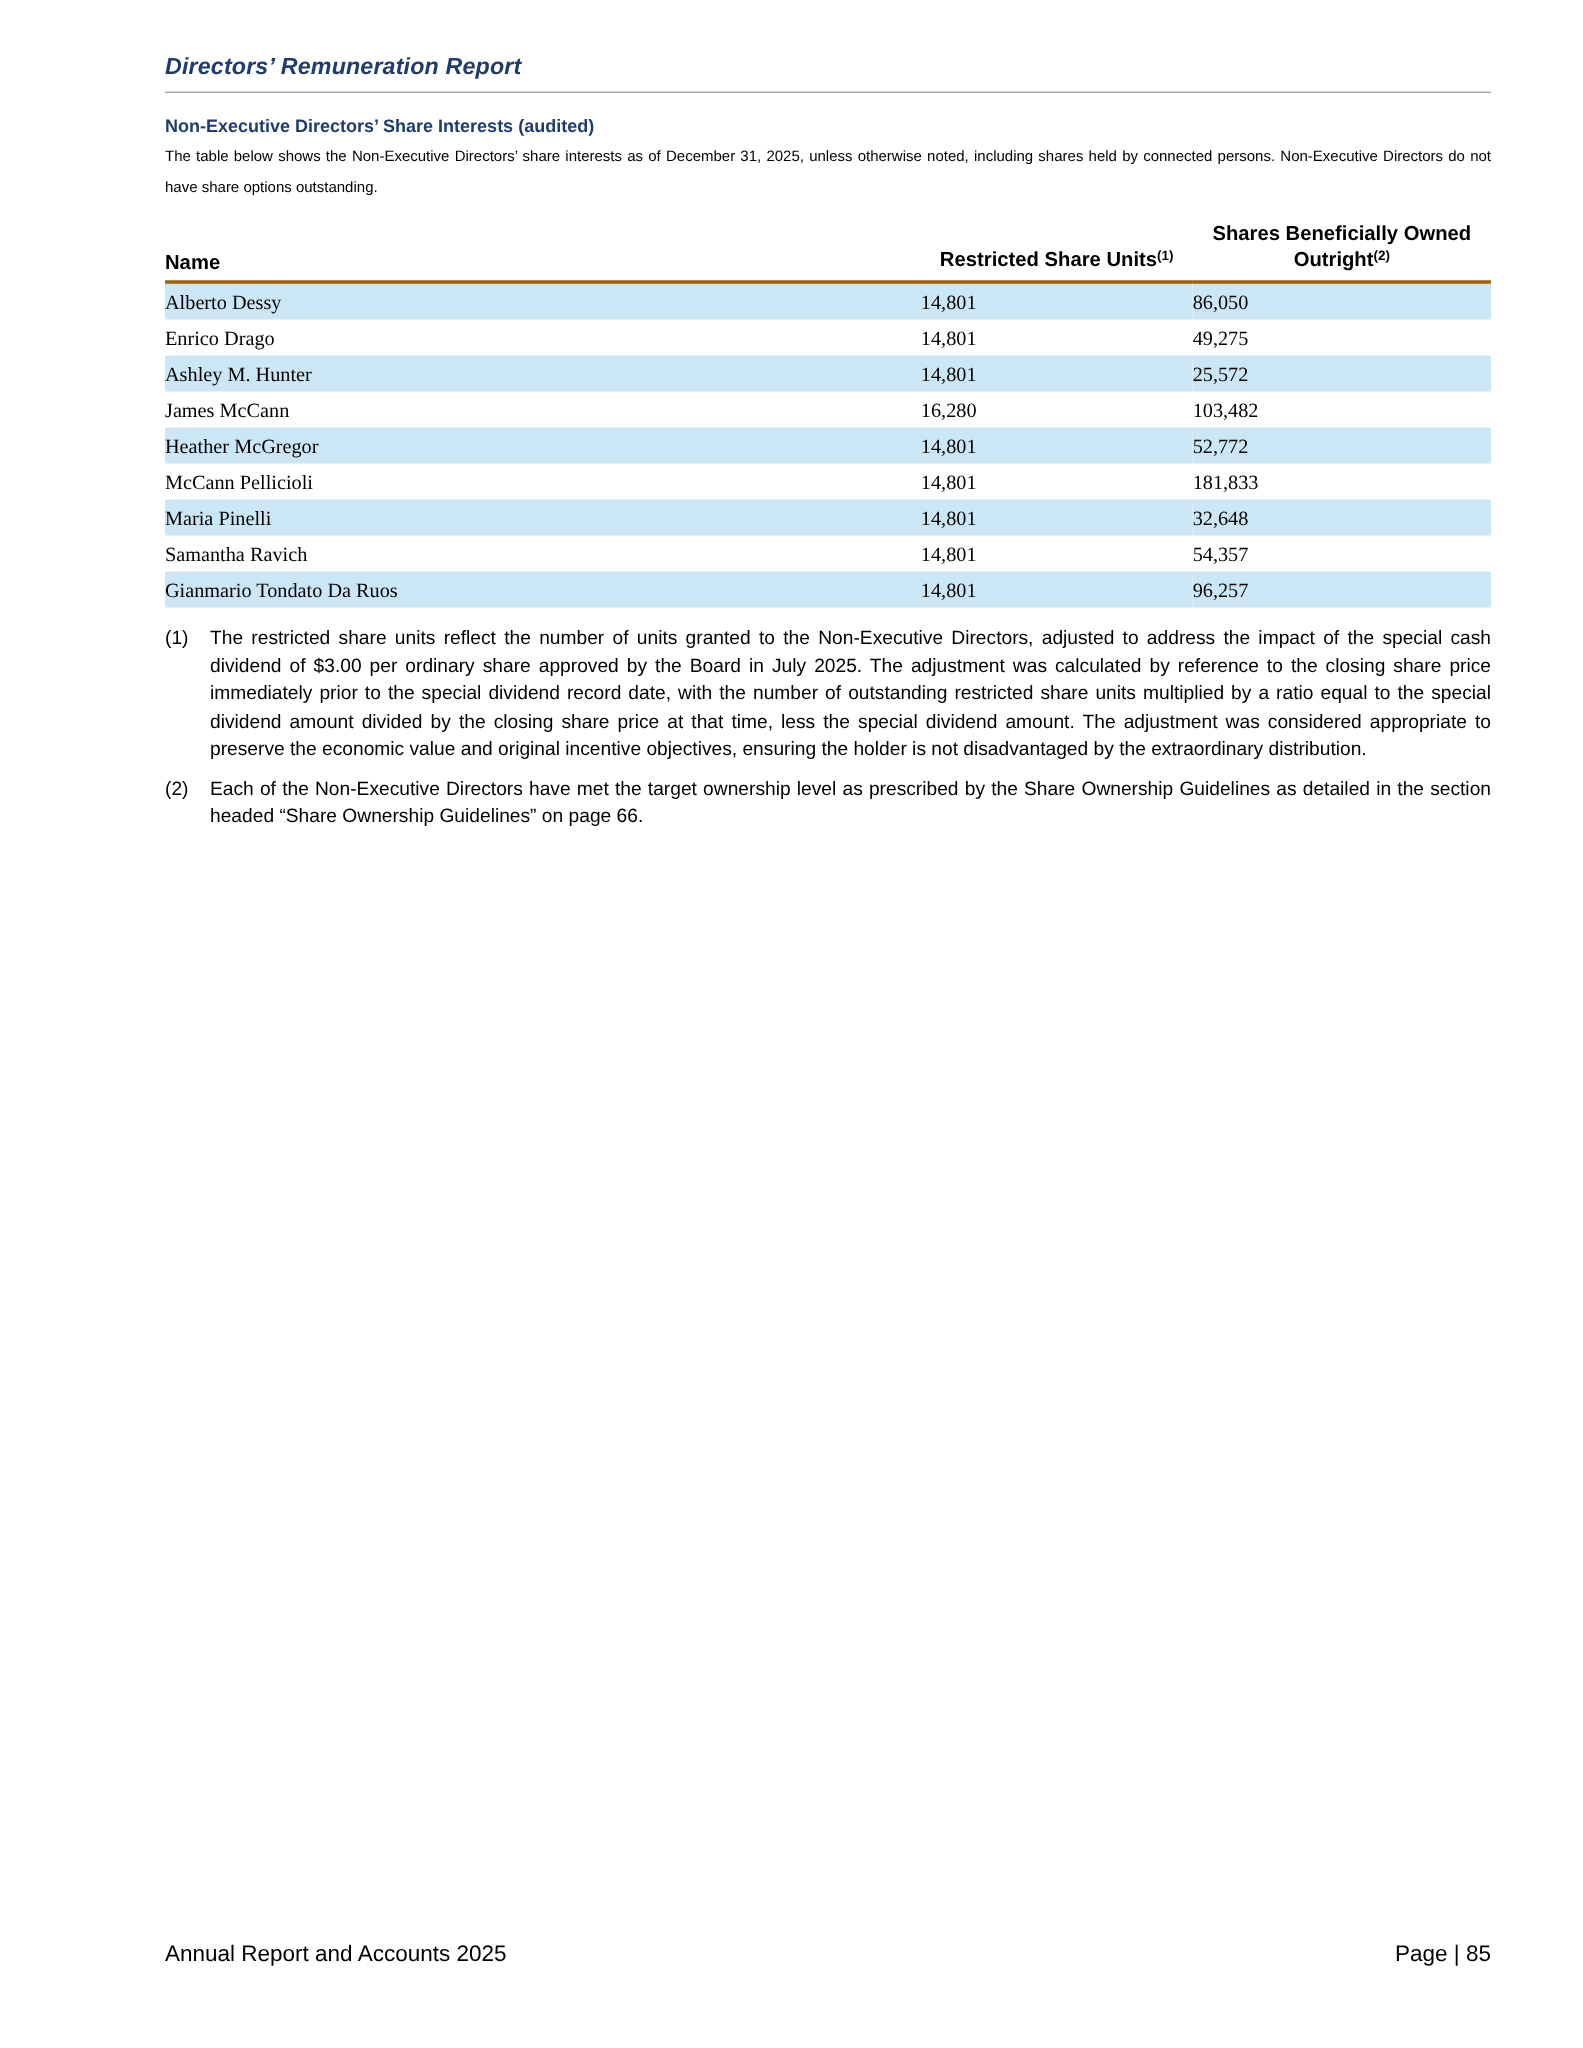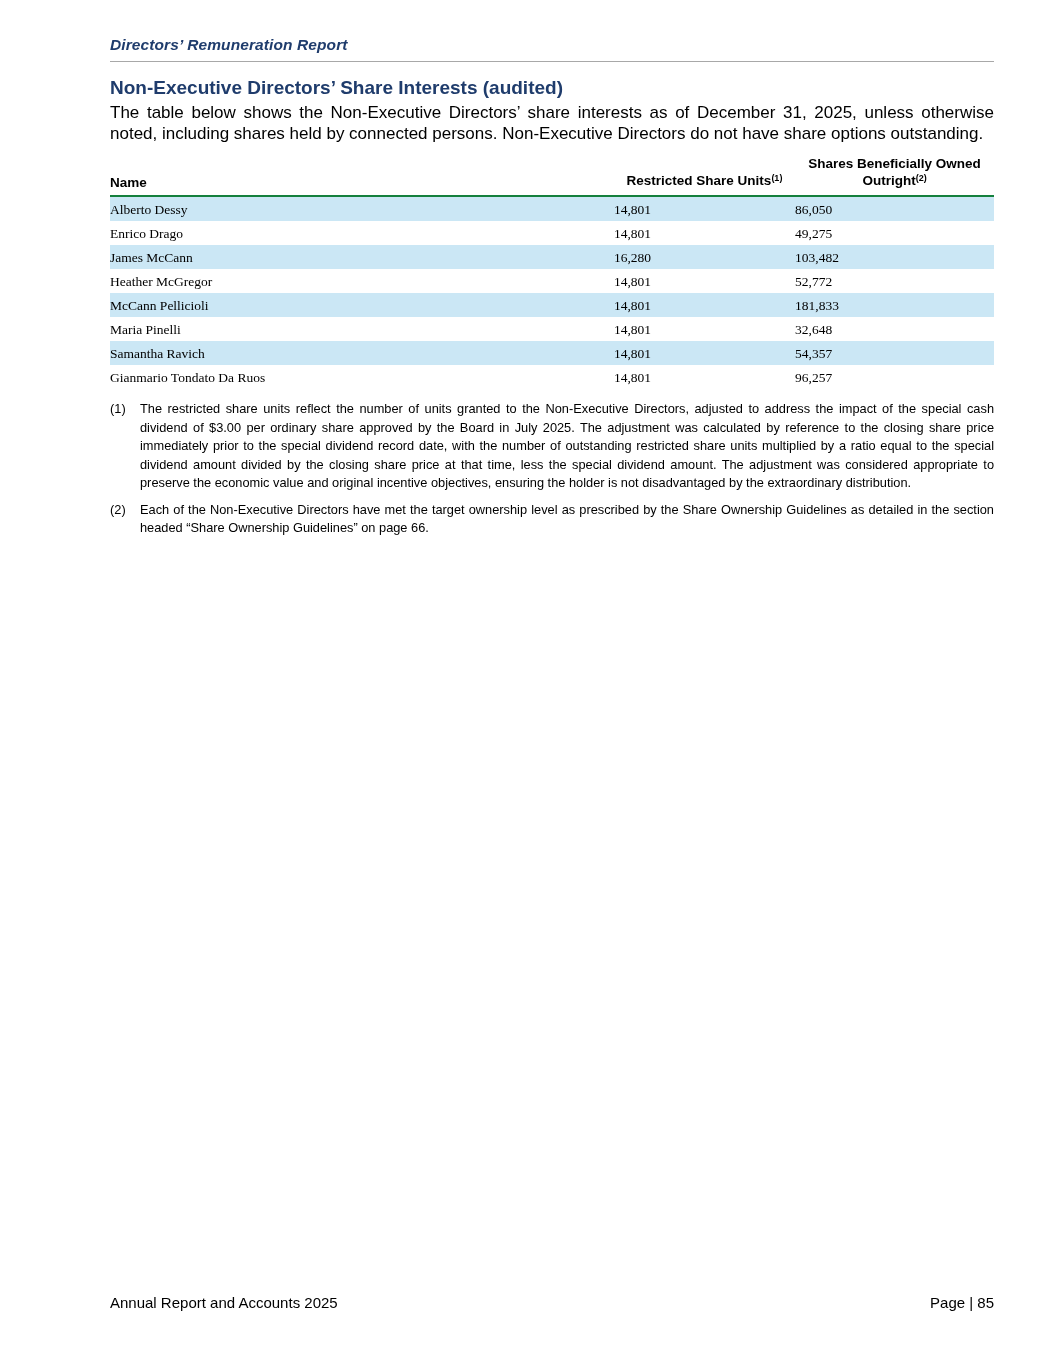--- a/index.html
+++ b/index.html
@@ -30,42 +30,42 @@
     letter-spacing: 0.1px;
   }
   .title-rule {
     border: none;
     border-top: 1px solid var(--rule-gray);
     margin: 0 0 15px 0;
   }
 
   .section-heading {
     color: var(--accent-navy);
-    font-size: 19px;
+    font-size: 12px;
     font-weight: bold;
     margin: 0 0 3px 0;
   }
   .intro {
-    font-size: 17px;
+    font-size: 10px;
     line-height: 21px;
     text-align: justify;
     margin: 0 0 9px 0;
   }
 
   table.share-table {
     width: 100%;
     border-collapse: collapse;
     table-layout: fixed;
     font-size: 13.5px;
   }
   table.share-table thead th {
     font-weight: bold;
     vertical-align: bottom;
     padding: 2px 0 4px 0;
-    border-bottom: 2px solid #15803d;
+    border-bottom: 2px solid #a16207;
     line-height: 17px;
   }
   th.name-col { text-align: left; padding-left: 2px; }
   th.num-col  { text-align: center; }
   .th-sup {
     font-size: 9px;
     position: relative;
     top: -4px;
     font-weight: bold;
   }
@@ -135,20 +135,25 @@
           <td class="name-cell">Alberto Dessy</td>
           <td class="num-cell">14,801</td>
           <td class="num-cell">86,050</td>
         </tr>
         <tr>
           <td class="name-cell">Enrico Drago</td>
           <td class="num-cell">14,801</td>
           <td class="num-cell">49,275</td>
         </tr>
         <tr>
+          <td class="name-cell">Ashley M. Hunter</td>
+          <td class="num-cell">14,801</td>
+          <td class="num-cell">25,572</td>
+        </tr>
+        <tr>
           <td class="name-cell">James McCann</td>
           <td class="num-cell">16,280</td>
           <td class="num-cell">103,482</td>
         </tr>
         <tr>
           <td class="name-cell">Heather McGregor</td>
           <td class="num-cell">14,801</td>
           <td class="num-cell">52,772</td>
         </tr>
         <tr>

